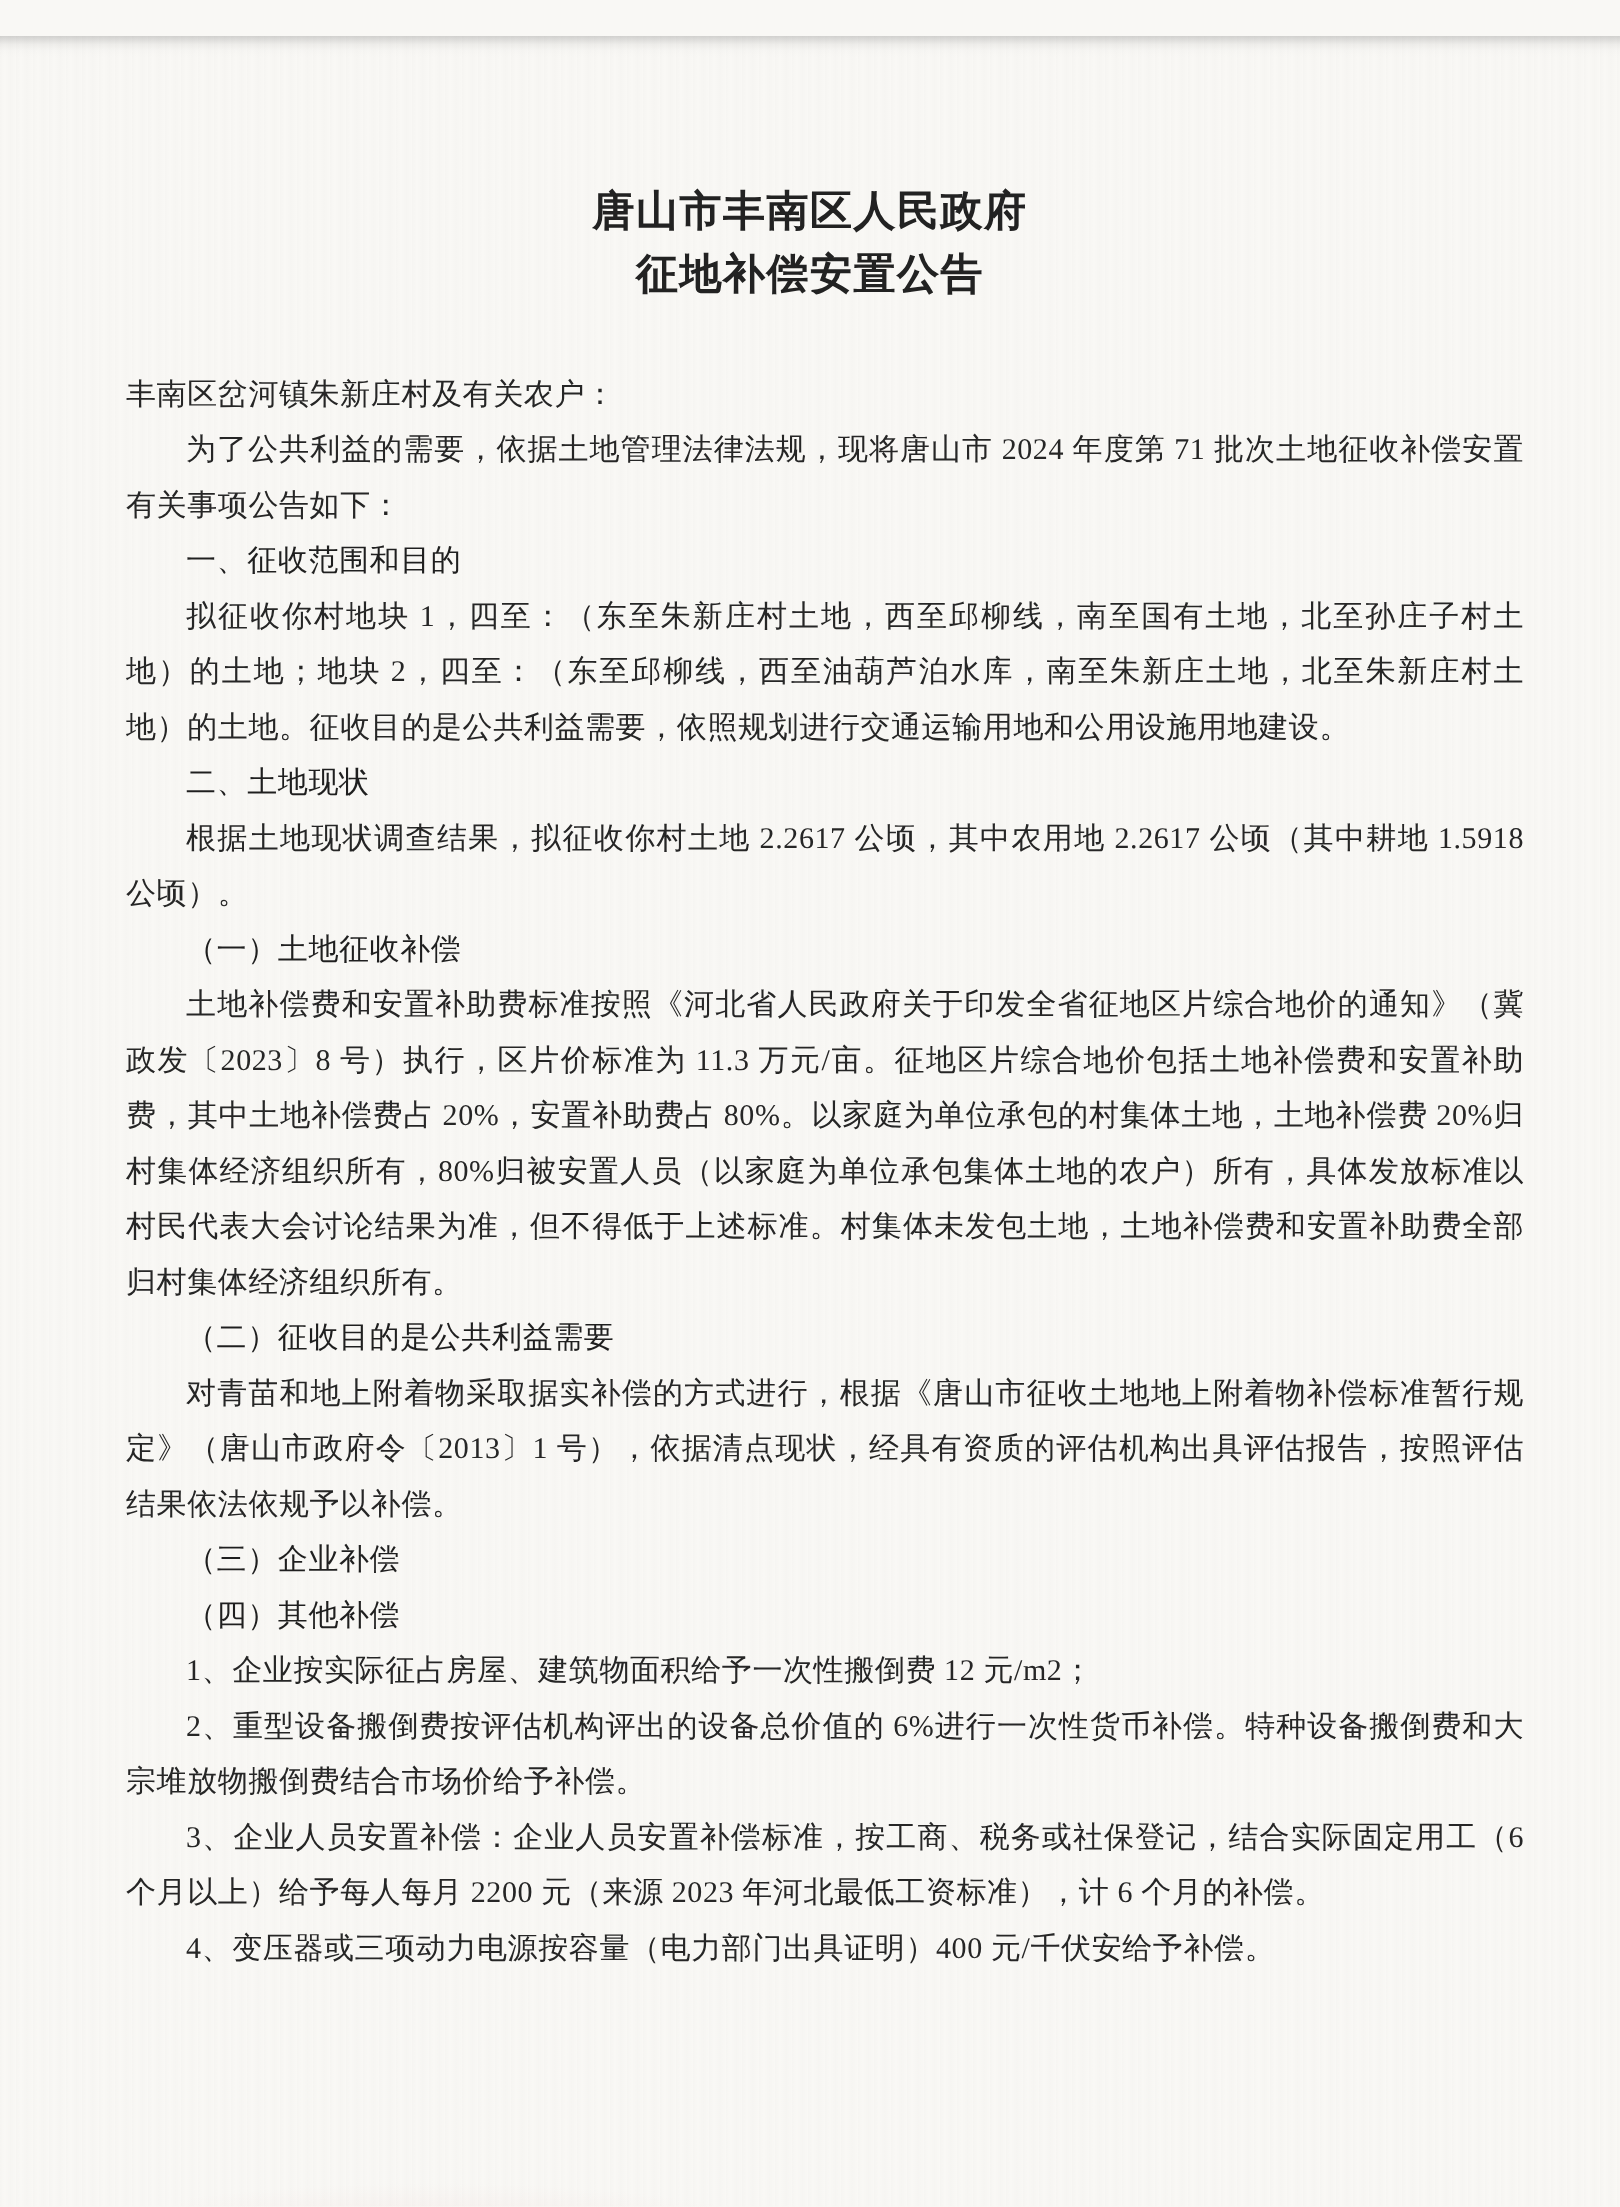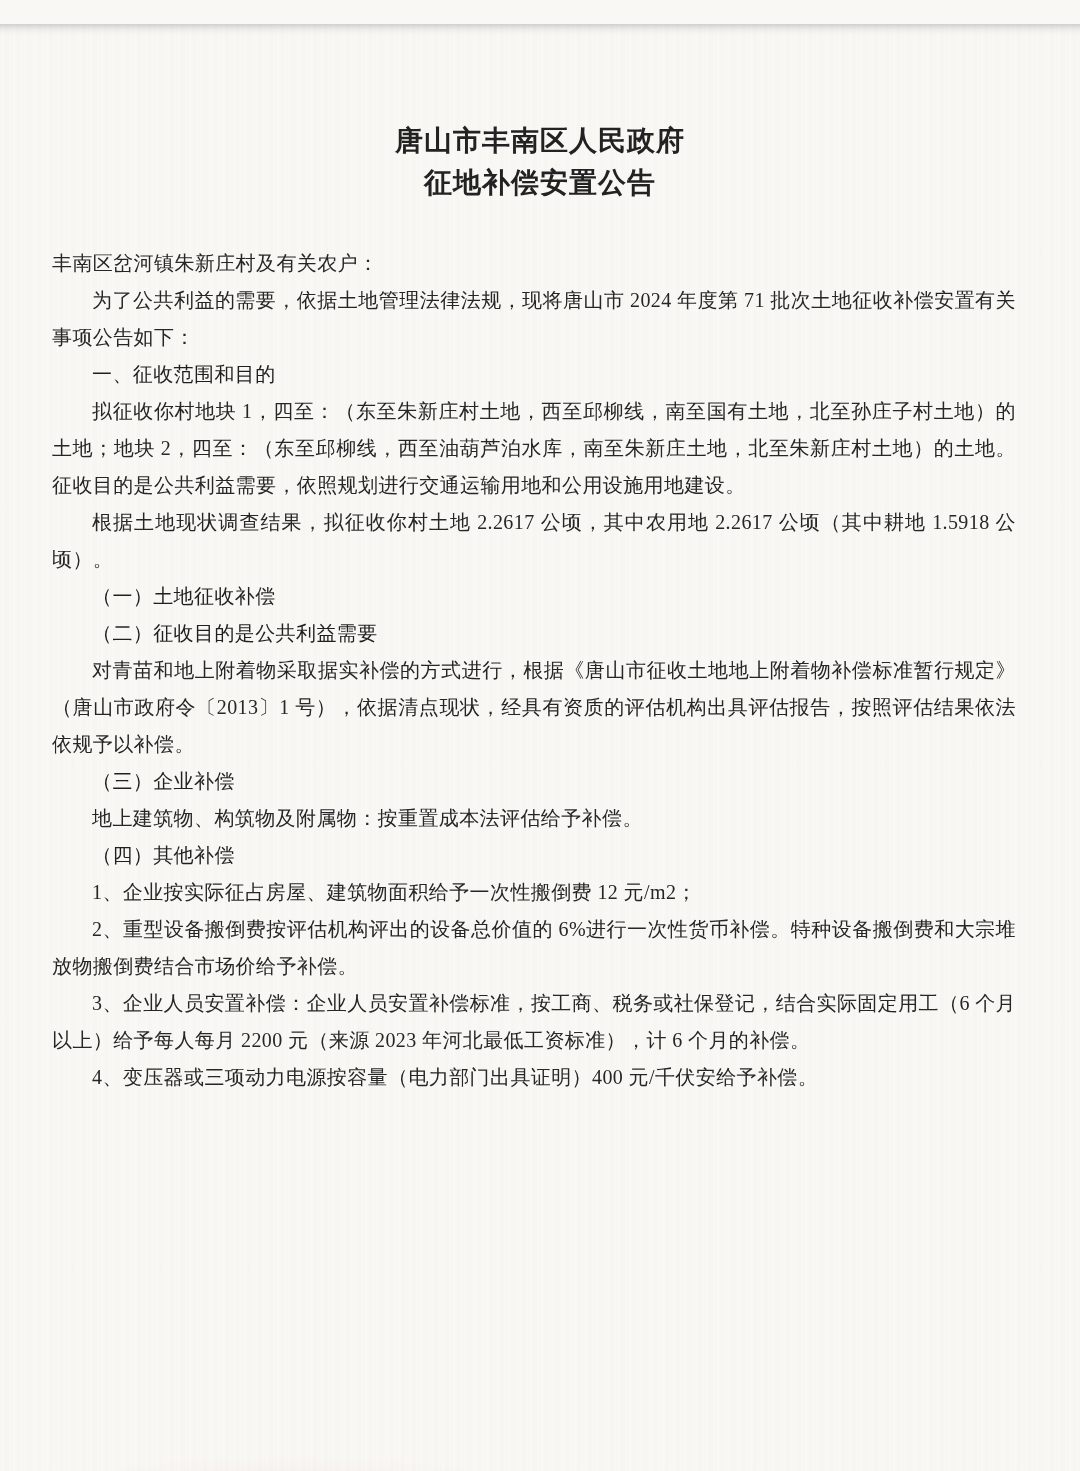--- a/index.html
+++ b/index.html
@@ -50,21 +50,21 @@
   }
   .doc-title {
     font-family: "Liberation Sans", "DejaVu Sans", sans-serif;
     font-weight: 700;
     font-size: 28px;
     line-height: 42px;
     letter-spacing: 1px;
     color: #222;
   }
   .doc-body {
-    padding: 0 64px 0 52px;
+    padding: 0 64px 0 84px;
     margin-top: 41px;
     font-size: 20px;
     line-height: 37px;
     letter-spacing: 0.4px;
     text-align: justify;
   }
   .doc-body p {
     margin: 0;
     text-indent: 2em;
   }
@@ -89,30 +89,31 @@
     <div class="doc-title">征地补偿安置公告</div>
   </div>
 
   <div class="doc-body">
     <p class="salutation">丰南区岔河镇朱新庄村及有关农户：</p>
     <p class="para">为了公共利益的需要，依据土地管理法律法规，现将唐山市 2024 年度第 71 批次土地征收补偿安置有关事项公告如下：</p>
 
     <p class="heading">一、征收范围和目的</p>
     <p class="para">拟征收你村地块 1，四至：（东至朱新庄村土地，西至邱柳线，南至国有土地，北至孙庄子村土地）的土地；地块 2，四至：（东至邱柳线，西至油葫芦泊水库，南至朱新庄土地，北至朱新庄村土地）的土地。征收目的是公共利益需要，依照规划进行交通运输用地和公用设施用地建设。</p>
 
+    <p class="heading">二、土地现状</p>
     <p class="para">根据土地现状调查结果，拟征收你村土地 2.2617 公顷，其中农用地 2.2617 公顷（其中耕地 1.5918 公顷）。</p>
 
 
     <p class="subheading">（一）土地征收补偿</p>
+    <p class="para">土地补偿费和安置补助费标准按照《河北省人民政府关于印发全省征地区片综合地价的通知》（冀政发〔2023〕8 号）执行，区片价标准为 11.3 万元/亩。征地区片综合地价包括土地补偿费和安置补助费，其中土地补偿费占 20%，安置补助费占 80%。以家庭为单位承包的村集体土地，土地补偿费 20%归村集体经济组织所有，80%归被安置人员（以家庭为单位承包集体土地的农户）所有，具体发放标准以村民代表大会讨论结果为准，但不得低于上述标准。村集体未发包土地，土地补偿费和安置补助费全部归村集体经济组织所有。</p>
 
     <p class="subheading">（二）征收目的是公共利益需要</p>
     <p class="para">对青苗和地上附着物采取据实补偿的方式进行，根据《唐山市征收土地地上附着物补偿标准暂行规定》（唐山市政府令〔2013〕1 号），依据清点现状，经具有资质的评估机构出具评估报告，按照评估结果依法依规予以补偿。</p>
 
     <p class="subheading">（三）企业补偿</p>
-    <p class="para">地上建筑物、构筑物及附属物：按重置成本法评估给予补偿。</p>
 
     <p class="subheading">（四）其他补偿</p>
     <p class="para">1、企业按实际征占房屋、建筑物面积给予一次性搬倒费 12 元/m2；</p>
     <p class="para">2、重型设备搬倒费按评估机构评出的设备总价值的 6%进行一次性货币补偿。特种设备搬倒费和大宗堆放物搬倒费结合市场价给予补偿。</p>
     <p class="para">3、企业人员安置补偿：企业人员安置补偿标准，按工商、税务或社保登记，结合实际固定用工（6 个月以上）给予每人每月 2200 元（来源 2023 年河北最低工资标准），计 6 个月的补偿。</p>
     <p class="para">4、变压器或三项动力电源按容量（电力部门出具证明）400 元/千伏安给予补偿。</p>
 
   </div>
 
   <div class="scan-smudge-bottom"></div>

